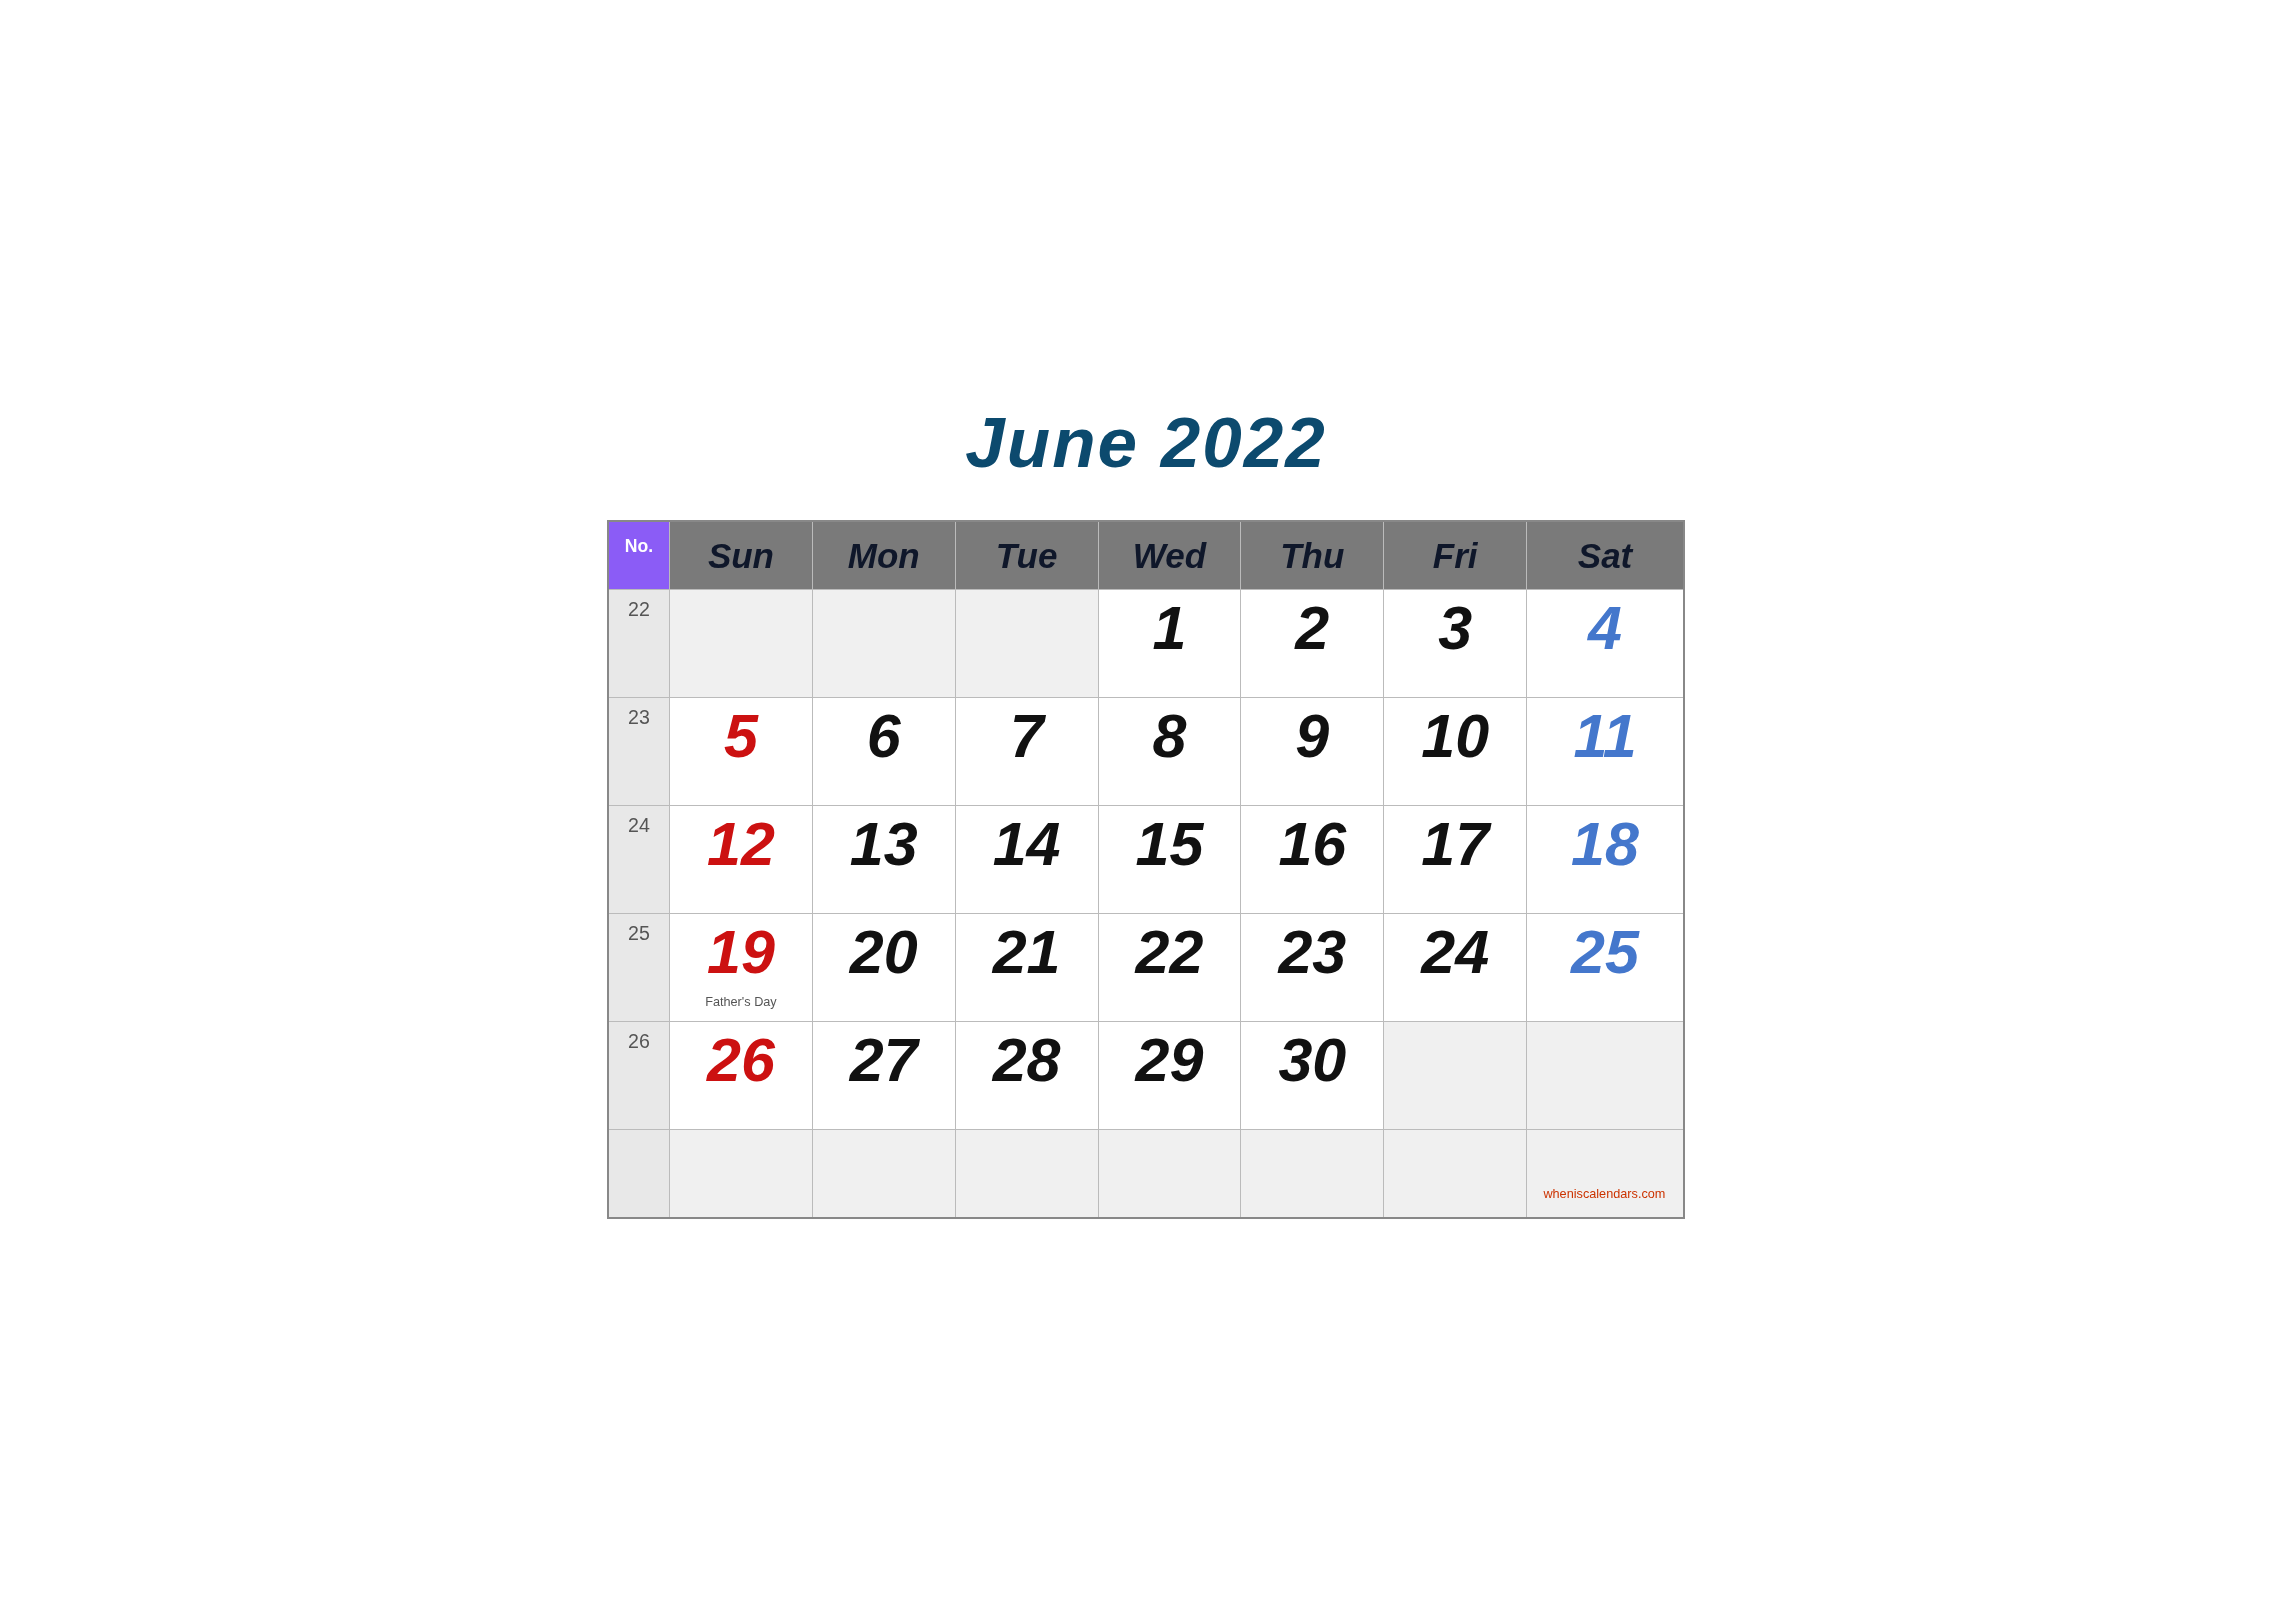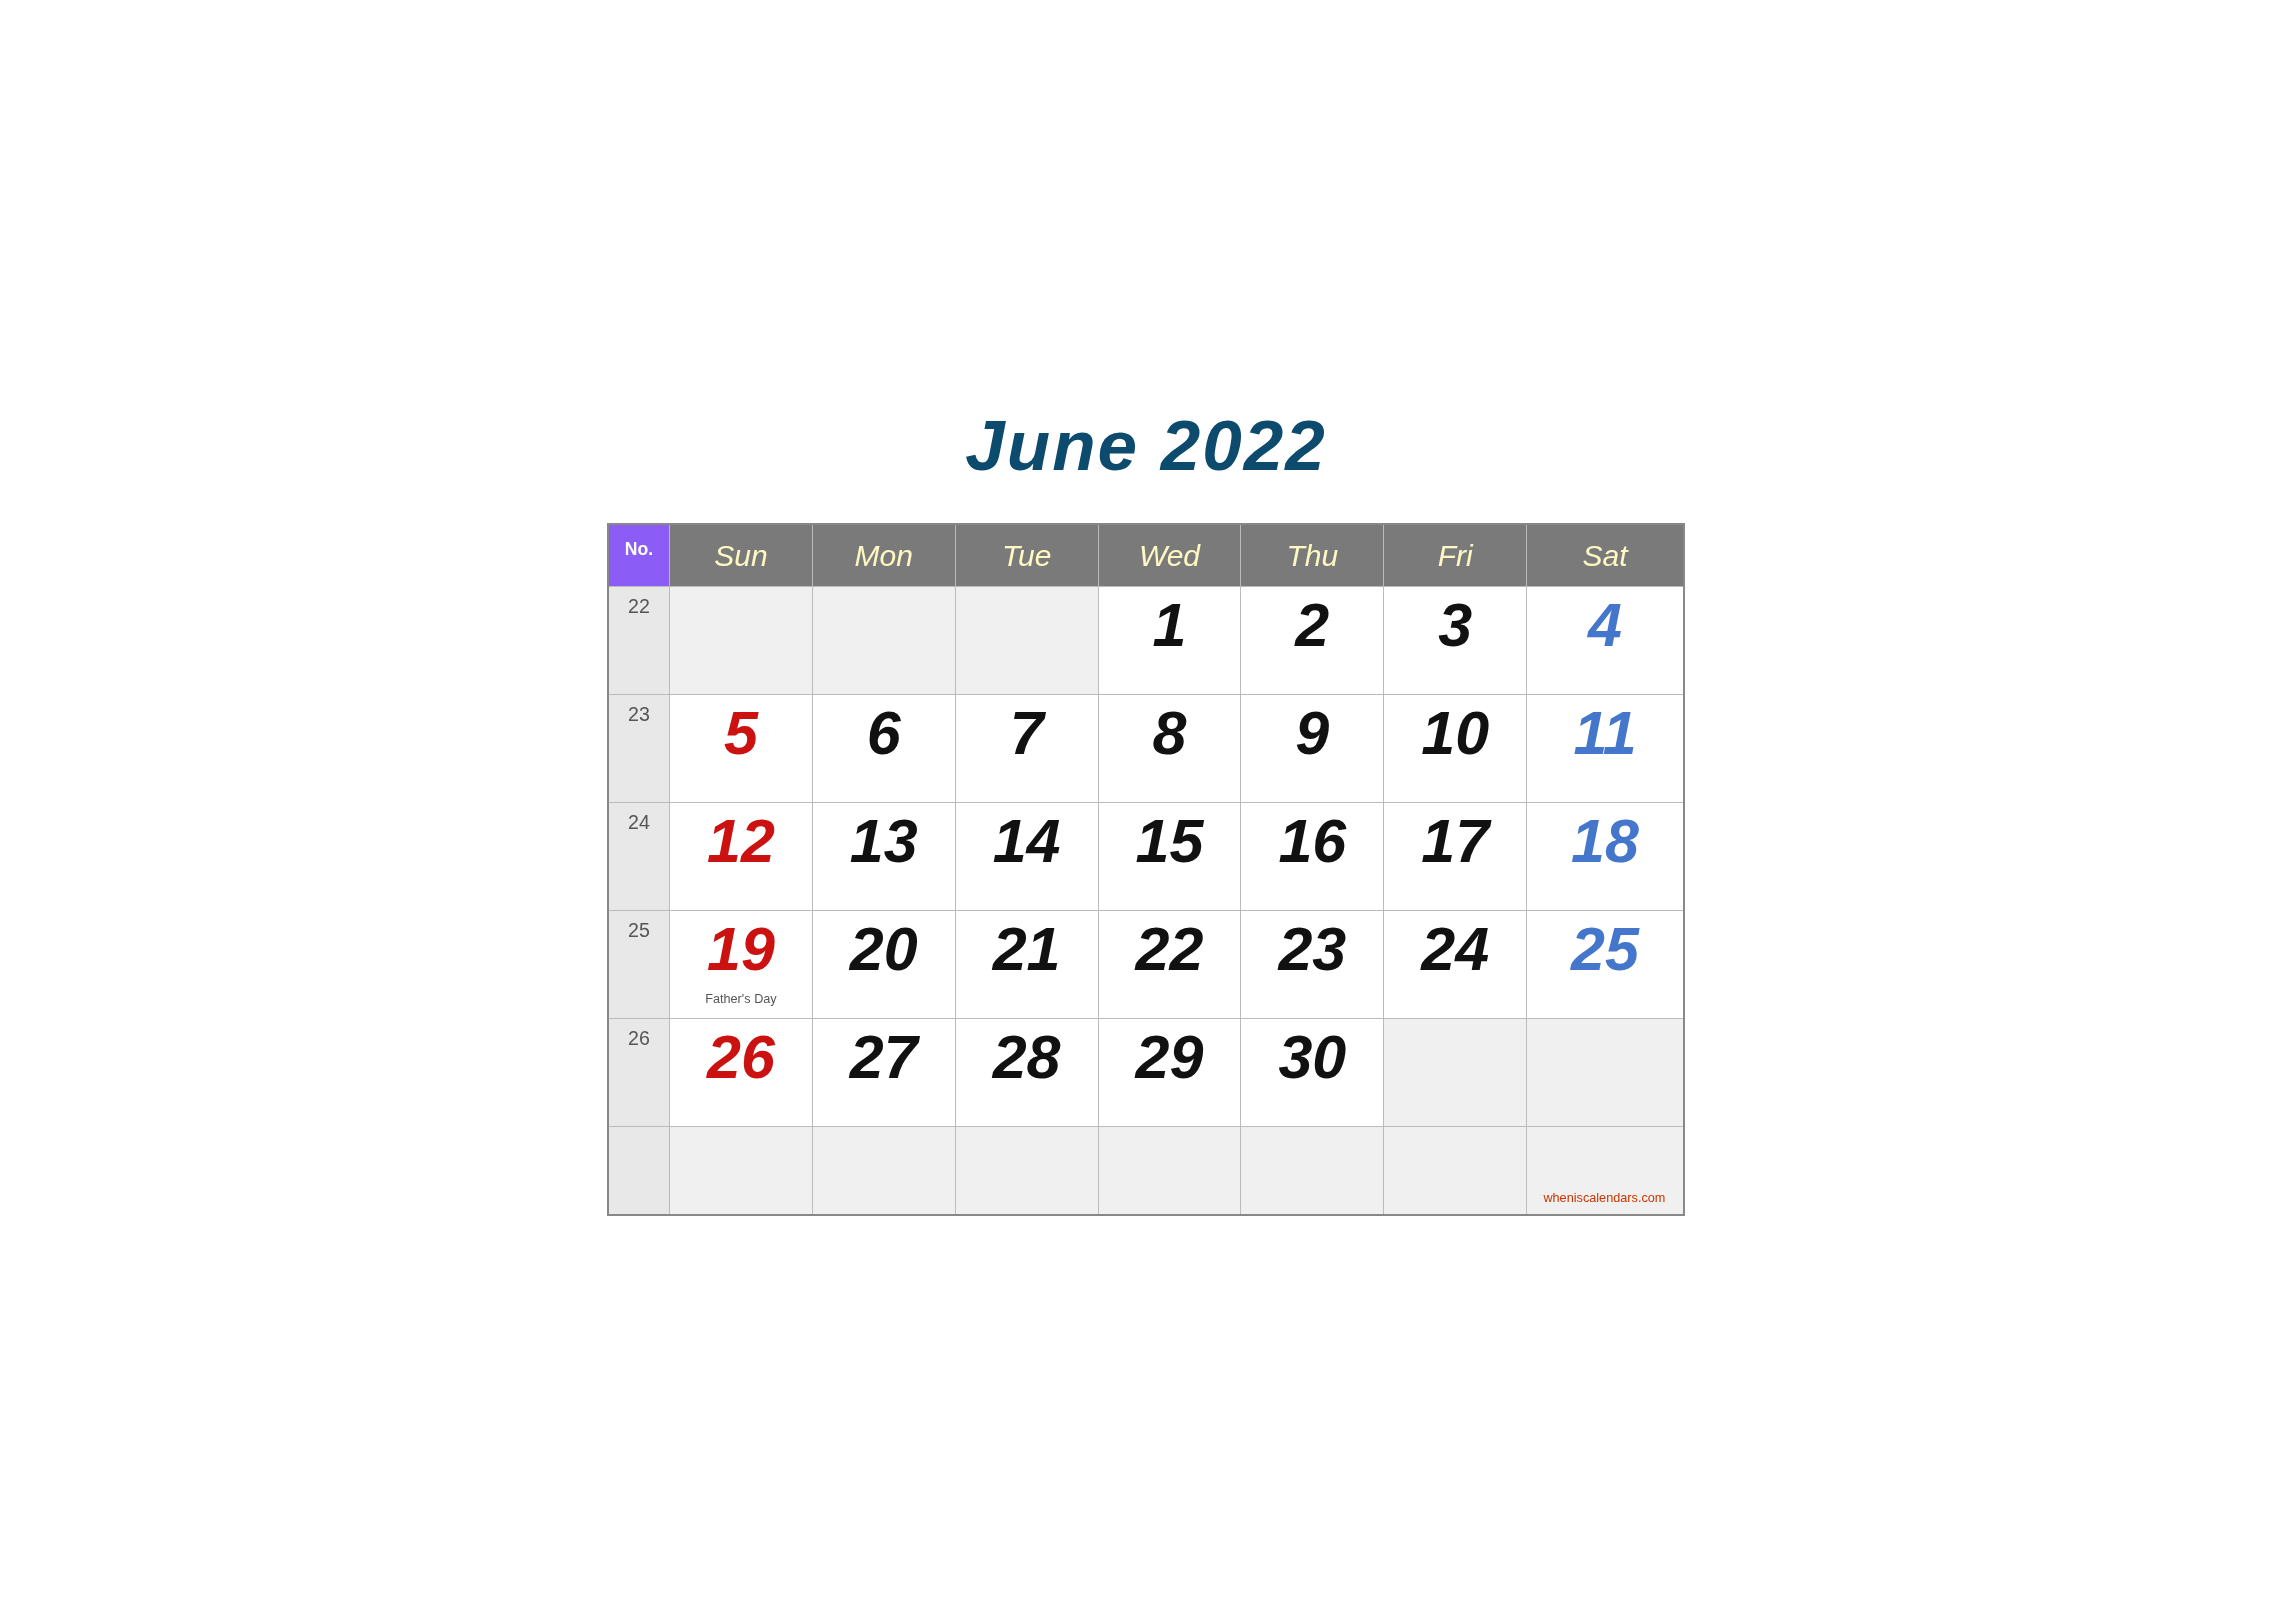--- a/index.html
+++ b/index.html
@@ -39,23 +39,23 @@
     .calendar-table th,
     .calendar-table td {
       border: 1.5px solid #bbb;
       text-align: center;
       vertical-align: top;
     }
 
     
     .header-row th {
       background: #7a7a7a;
-      color: #fef9c3;
-      font-size: 30px;
-      font-weight: 400;
+      color: #0f172a;
+      font-size: 35px;
+      font-weight: 700;
       padding: 13.7px 7.8px;
       font-style: italic;
     }
 
     .header-row th.no-col {
       background: #8b5cf6;
       font-size: 17.6px;
       font-style: normal;
       font-weight: 700;
       color: #fff;
@@ -256,20 +256,20 @@
           <td class="day-cell saturday empty"></td>
         </tr>
         <tr class="last-row">
           <td class="week-num"></td>
           <td class="day-cell sunday empty"></td>
           <td class="day-cell weekday empty"></td>
           <td class="day-cell weekday empty"></td>
           <td class="day-cell weekday empty"></td>
           <td class="day-cell weekday empty"></td>
           <td class="day-cell weekday empty"></td>
-          <td class="day-cell saturday empty" style="vertical-align: bottom; text-align: right; padding-bottom: 7px;">
+          <td class="day-cell saturday empty" style="vertical-align: bottom; text-align: right; padding-bottom: 14px;">
             <div class="watermark"><a href="#">wheniscalendars.com</a></div>
           </td>
         </tr>
       </tbody>
   </table>
 </div>
 
 
 </body></html>

